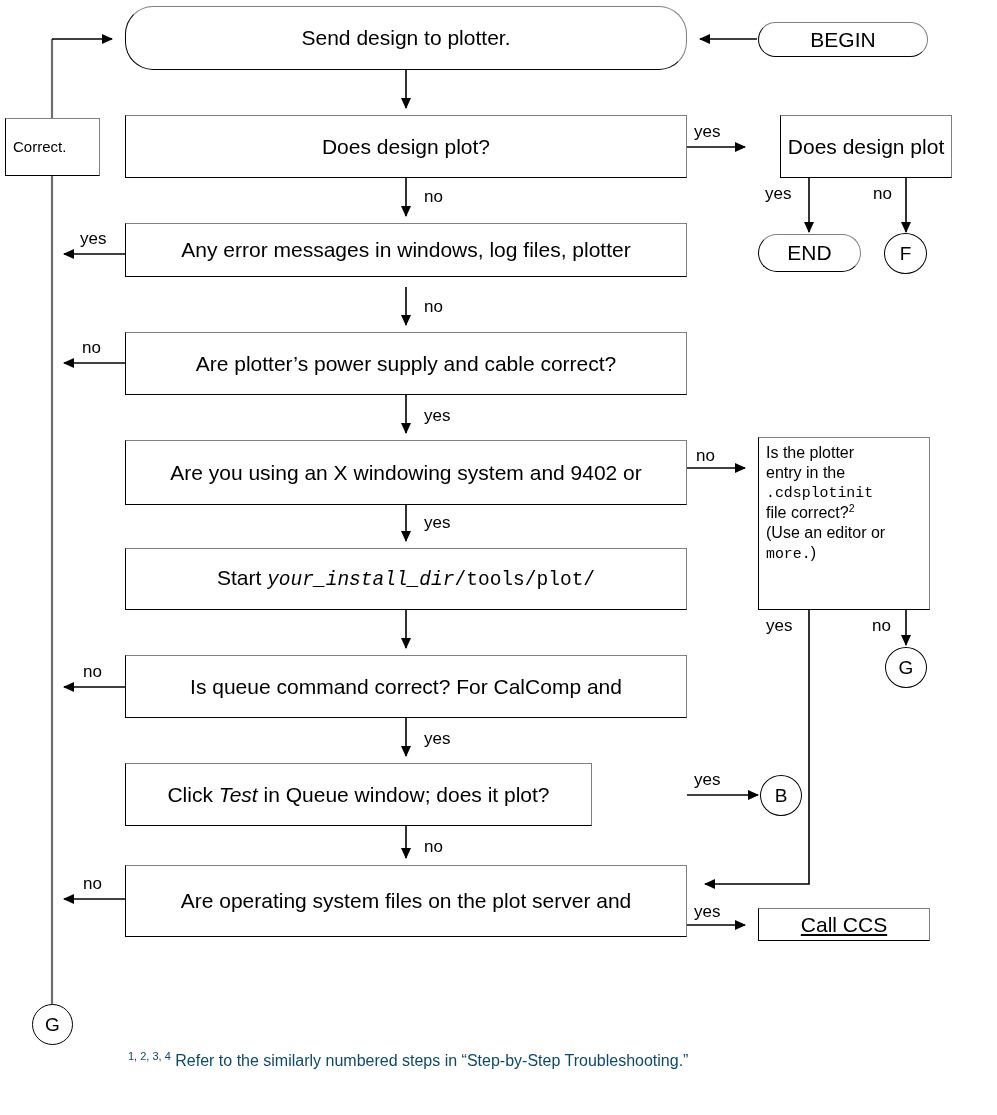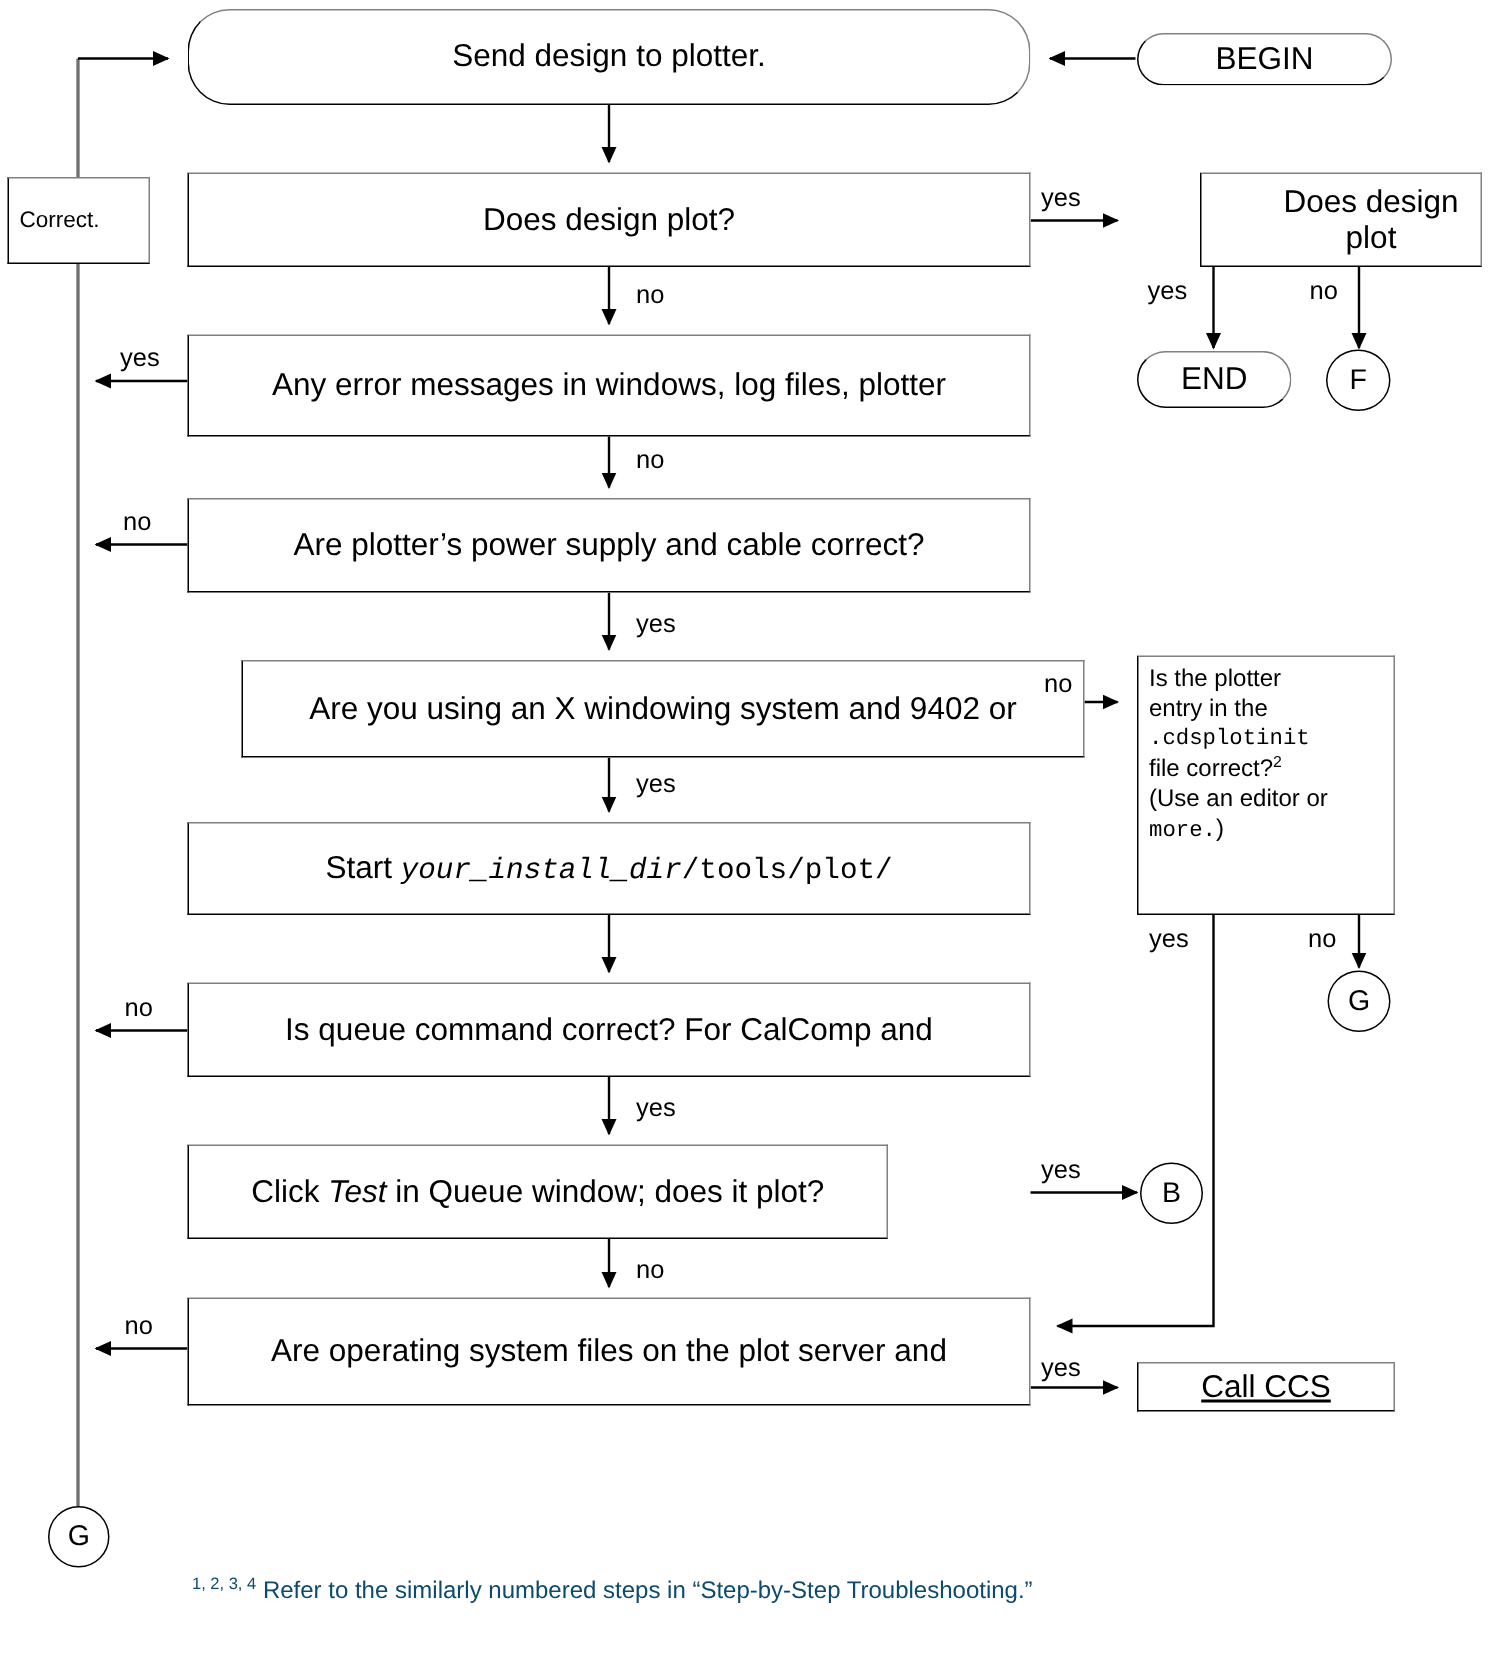--- a/index.html
+++ b/index.html
@@ -198,45 +198,45 @@
   </div>
 
   <div class="box" style="left:125px; top:6px; width:562px; height:64px;border-radius:28px;">
     <span>Send design to plotter.</span>
   </div>
 
   <div class="box" style="left:125px; top:115px; width:562px; height:63px;">
     <span>Does design plot?</span>
   </div>
 
-  <div class="box" style="left:800px; top:115px; width:188px; height:63px;padding-left:40px;">
+  <div class="box" style="left:780px; top:115px; width:172px; height:63px;">
     <span>Does design plot</span>
   </div>
 
   <div class="stadium" style="left:758px; top:234px; width:103px; height:38px;">
     <span>END</span>
   </div>
 
   <div class="circ" style="left:884px; top:233px; width:43px; height:41px;">
     <span>F</span>
   </div>
 
   <div class="box tiny" style="left:5px; top:118px; width:95px; height:58px;">
     <span>Correct.</span>
   </div>
 
-  <div class="box" style="left:125px; top:223px; width:562px; height:68px;">
+  <div class="box" style="left:125px; top:223px; width:562px; height:54px;">
     <span>Any error messages in windows, log files, plotter</span>
   </div>
 
   <div class="box" style="left:125px; top:332px; width:562px; height:63px;">
     <span>Are plotter’s power supply and cable correct?</span>
   </div>
 
-  <div class="box" style="left:125px; top:440px; width:562px; height:65px;margin-left:36px;">
+  <div class="box" style="left:125px; top:440px; width:562px; height:65px;">
     <span>Are you using an X windowing system and 9402 or</span>
   </div>
 
   <div class="box" style="left:125px; top:548px; width:562px; height:62px;">
     <span>
       <span>Start </span><span class="monoital">your_install_dir</span><span class="mono">/tools/plot/</span>
     </span>
   </div>
 
   <div class="box small-text" style="left:758px; top:437px; width:172px; height:173px;">

